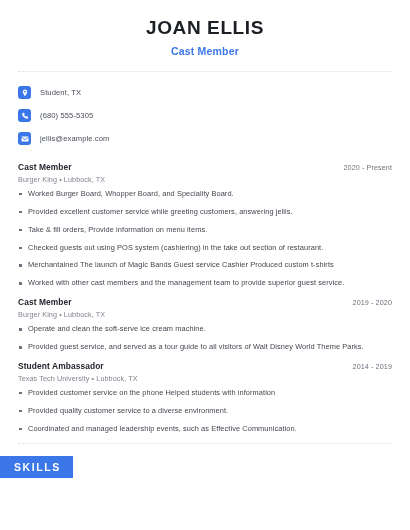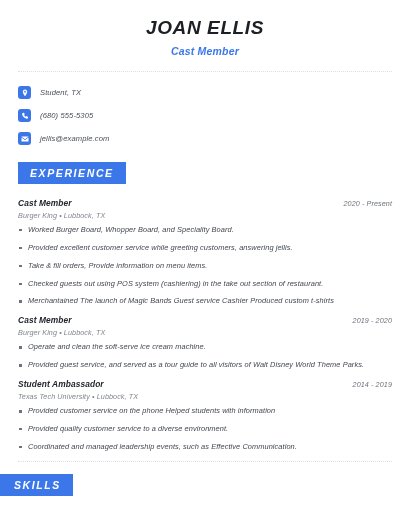--- a/index.html
+++ b/index.html
@@ -15,21 +15,20 @@
     overflow: hidden;
     position: relative;
   }
 
   .page {
     width: 410px;
     height: 384px;
     position: relative;
     background: #ffffff;
     box-sizing: border-box;
-    font-style: italic;
   }
 
   
   .header {
     padding-top: 18px;
     text-align: center;
   }
   .name {
     font-size: 19px;
     font-weight: bold;
@@ -185,38 +184,36 @@
         <svg width="8" height="8" viewBox="0 0 16 16" fill="#ffffff" aria-hidden="true">
           <path d="M1.5 3h13c.3 0 .5.2.5.5v.2L8 8.6 1 3.7v-.2c0-.3.2-.5.5-.5z"></path>
           <path d="M1 5.1v7.4c0 .3.2.5.5.5h13c.3 0 .5-.2.5-.5V5.1L8.3 9.8a.5.5 0 0 1-.6 0L1 5.1z"></path>
         </svg>
       </span>
       <span class="contact-text">jellis@example.com</span>
     </div>
 
   </div>
 
-  <div class="badge-wrap-exp">
-    <span class="section-badge">EXPERIENCE</span>
-  </div>
 
   <div class="exp-list">
 
     <div class="job">
       <div class="job-head">
         <span class="job-title">Cast Member</span>
         <span class="job-dates">2020 - Present</span>
       </div>
       <div class="job-sub">Burger King  •  Lubbock, TX</div>
       <ul class="bullets">
         <li>Worked Burger Board, Whopper Board, and Speciality Board.</li>
         <li>Provided excellent customer service while greeting customers, answering jellis.</li>
         <li>Take &amp; fill orders, Provide information on menu items.</li>
         <li>Checked guests out using POS system (cashiering) in the take out section of restaurant.</li>
         <li>Merchantained The launch of Magic Bands Guest service Cashier Produced custom t-shirts</li>
+        <li>Worked with other cast members and the management team to provide superior guest service.</li>
       </ul>
     </div>
 
     <div class="job">
       <div class="job-head">
         <span class="job-title">Cast Member</span>
         <span class="job-dates">2019 - 2020</span>
       </div>
       <div class="job-sub">Burger King  •  Lubbock, TX</div>
       <ul class="bullets">

